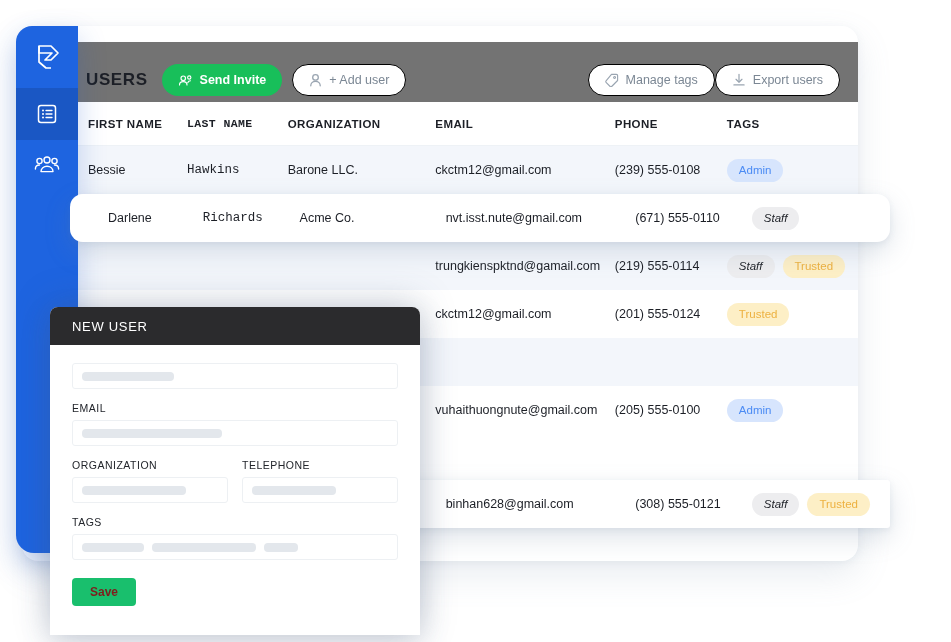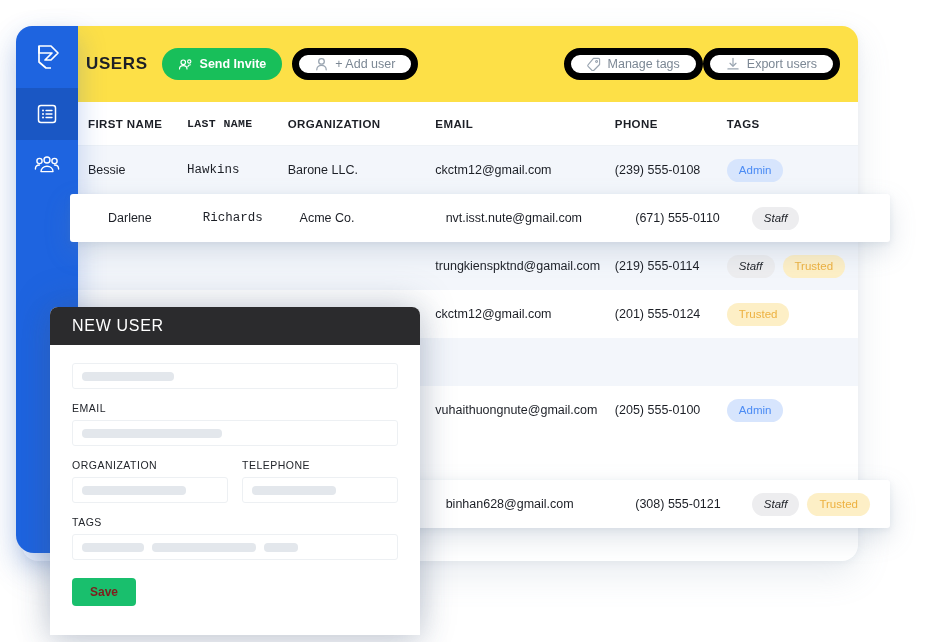--- a/index.html
+++ b/index.html
@@ -55,23 +55,23 @@
   .side-item {
     height: 52px;
     display: flex; align-items: center; justify-content: center;
     cursor: pointer;
   }
   .side-item.active { background: #1a57c4; }
 
   
   #card-header {
     position: absolute;
-    left: 0; top: 0;
+    left: 0; top: 16px;
     width: 836px; height: 76px;
-    background: #fde047;
+    background: #737373;
     display: flex;
     align-items: center;
     box-sizing: border-box;
     padding-left: 64px;
     padding-right: 18px;
   }
   #page-title {
     font-size: 17px;
     font-weight: bold;
     letter-spacing: 0.6px;
@@ -92,21 +92,21 @@
   }
   .pill-green {
     background: #18bf5a;
     color: #ffffff;
     font-weight: bold;
     border: none;
   }
   .pill-outline {
     background: #ffffff;
     color: #7b8794;
-    border: 7px solid #000000;
+    border: 1px solid #000000;
     font-weight: normal;
   }
   #btn-add-user { margin-left: 10px; }
   .header-right {
     margin-left: auto;
     display: flex;
   }
 
   
   #table-wrap {
@@ -168,20 +168,21 @@
     height: 48px;
     font-size: 12.5px;
     color: #1c1f26;
     z-index: 7;
     box-sizing: border-box;
   }
   #float-row-darlene {
     left: 70px;
     top: 194px;
     width: 820px;
+    border-radius: 13px;
   }
   #float-row-darlene .c-first { padding-left: 38px; width: 96px; }
   #float-row-last {
     left: 70px;
     top: 480px;
     width: 820px;
   }
   #float-row-last .c-first { padding-left: 38px; width: 96px; }
   .float-row .c-email { width: 192px; }
   .float-row .c-phone { width: 118px; }
@@ -202,21 +203,21 @@
   #modal-header {
     height: 38px;
     background: #2b2b2d;
     display: flex;
     align-items: center;
     padding-left: 22px;
     box-sizing: border-box;
   }
   #modal-title {
     color: #ffffff;
-    font-size: 16px;
+    font-size: 13px;
     letter-spacing: 0.7px;
   }
   #modal-body {
     padding: 18px 22px 0 22px;
     box-sizing: border-box;
   }
   .field-label {
     font-size: 10.5px;
     letter-spacing: 0.5px;
     color: #22252b;

